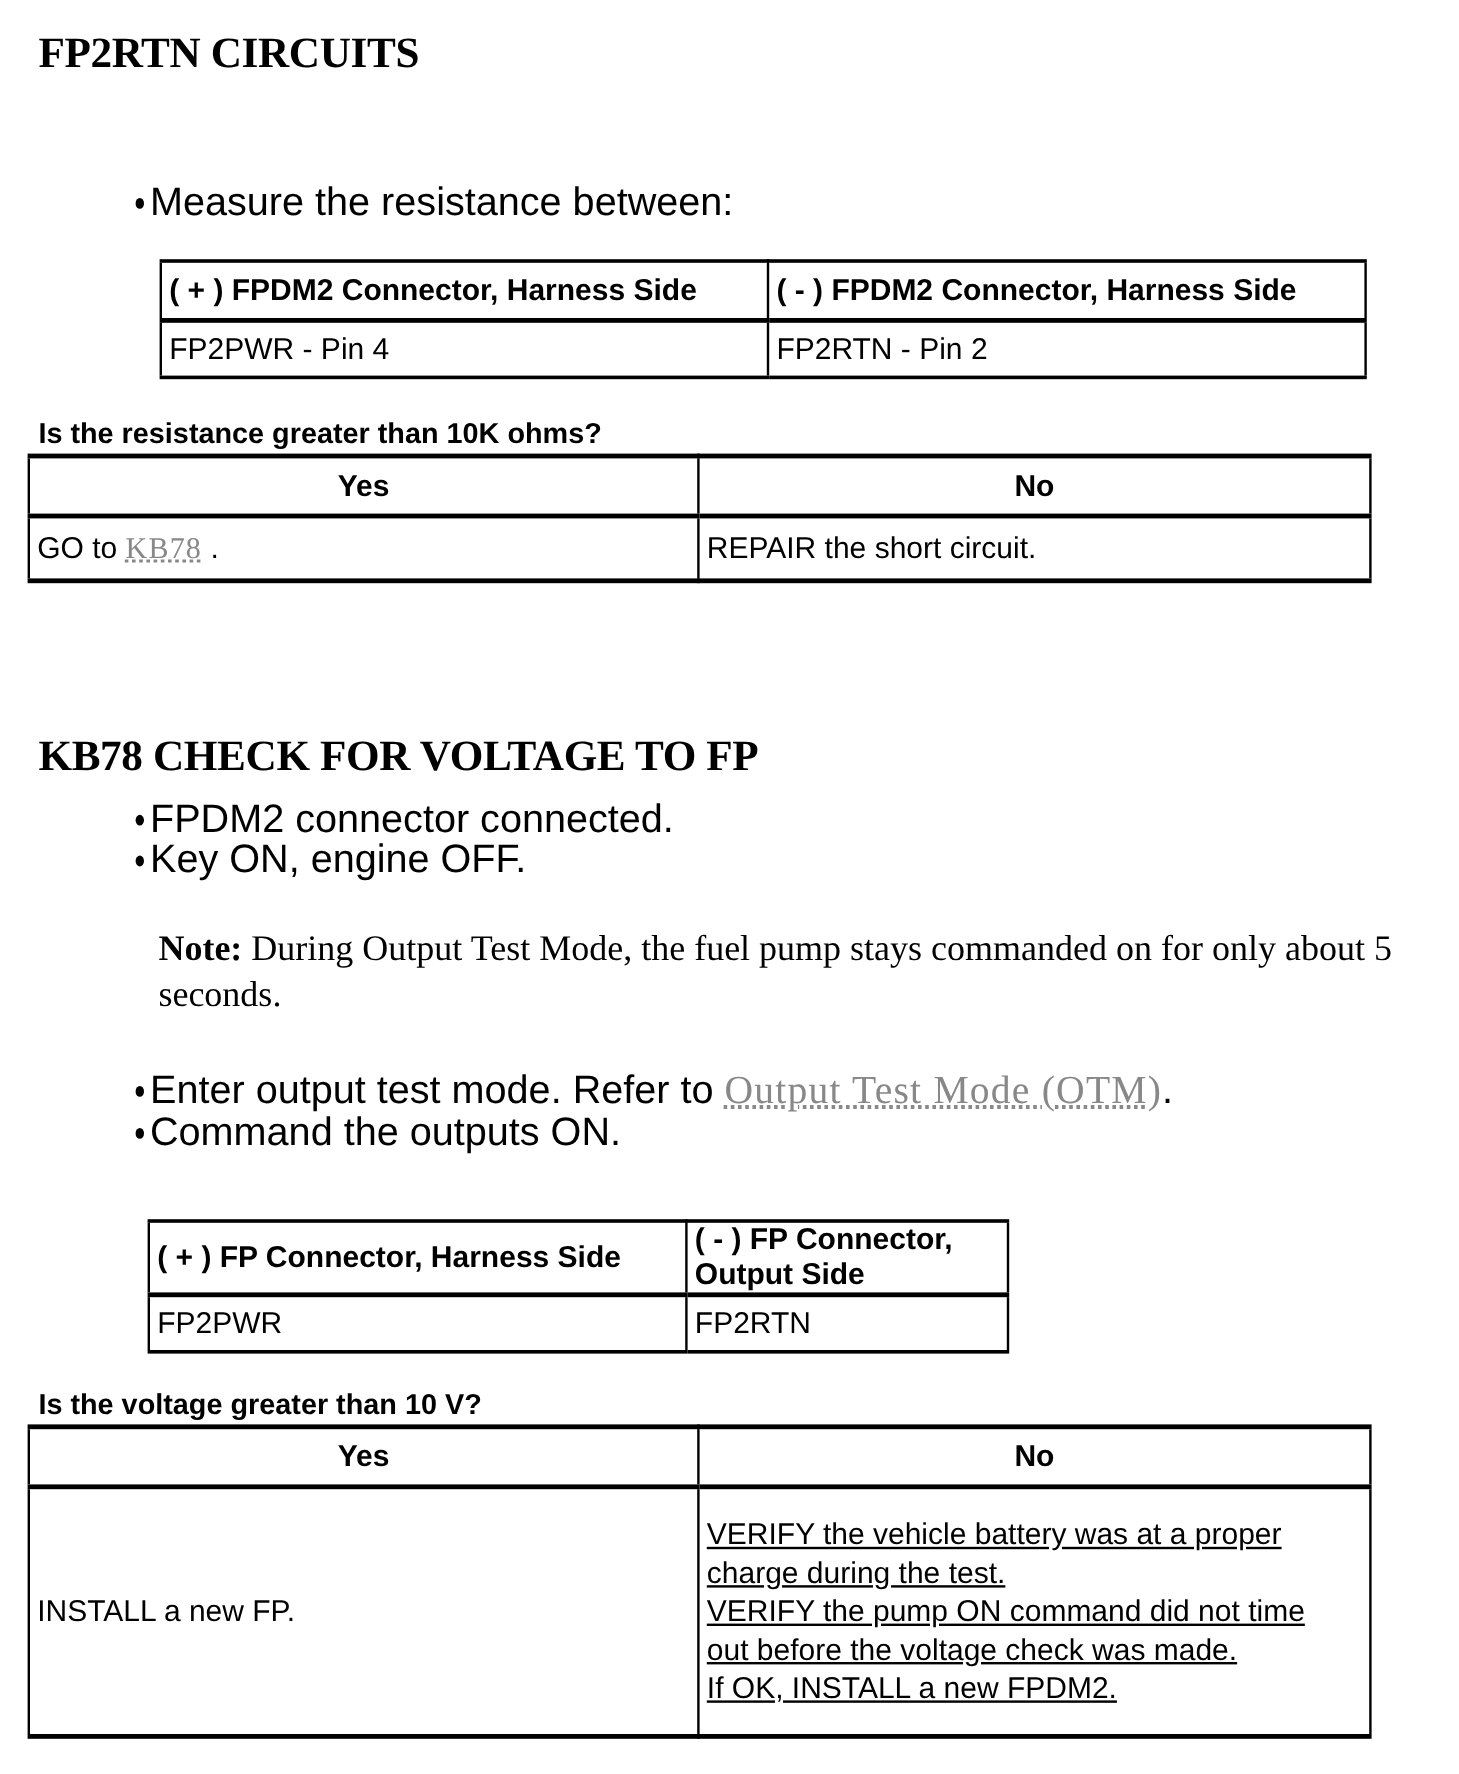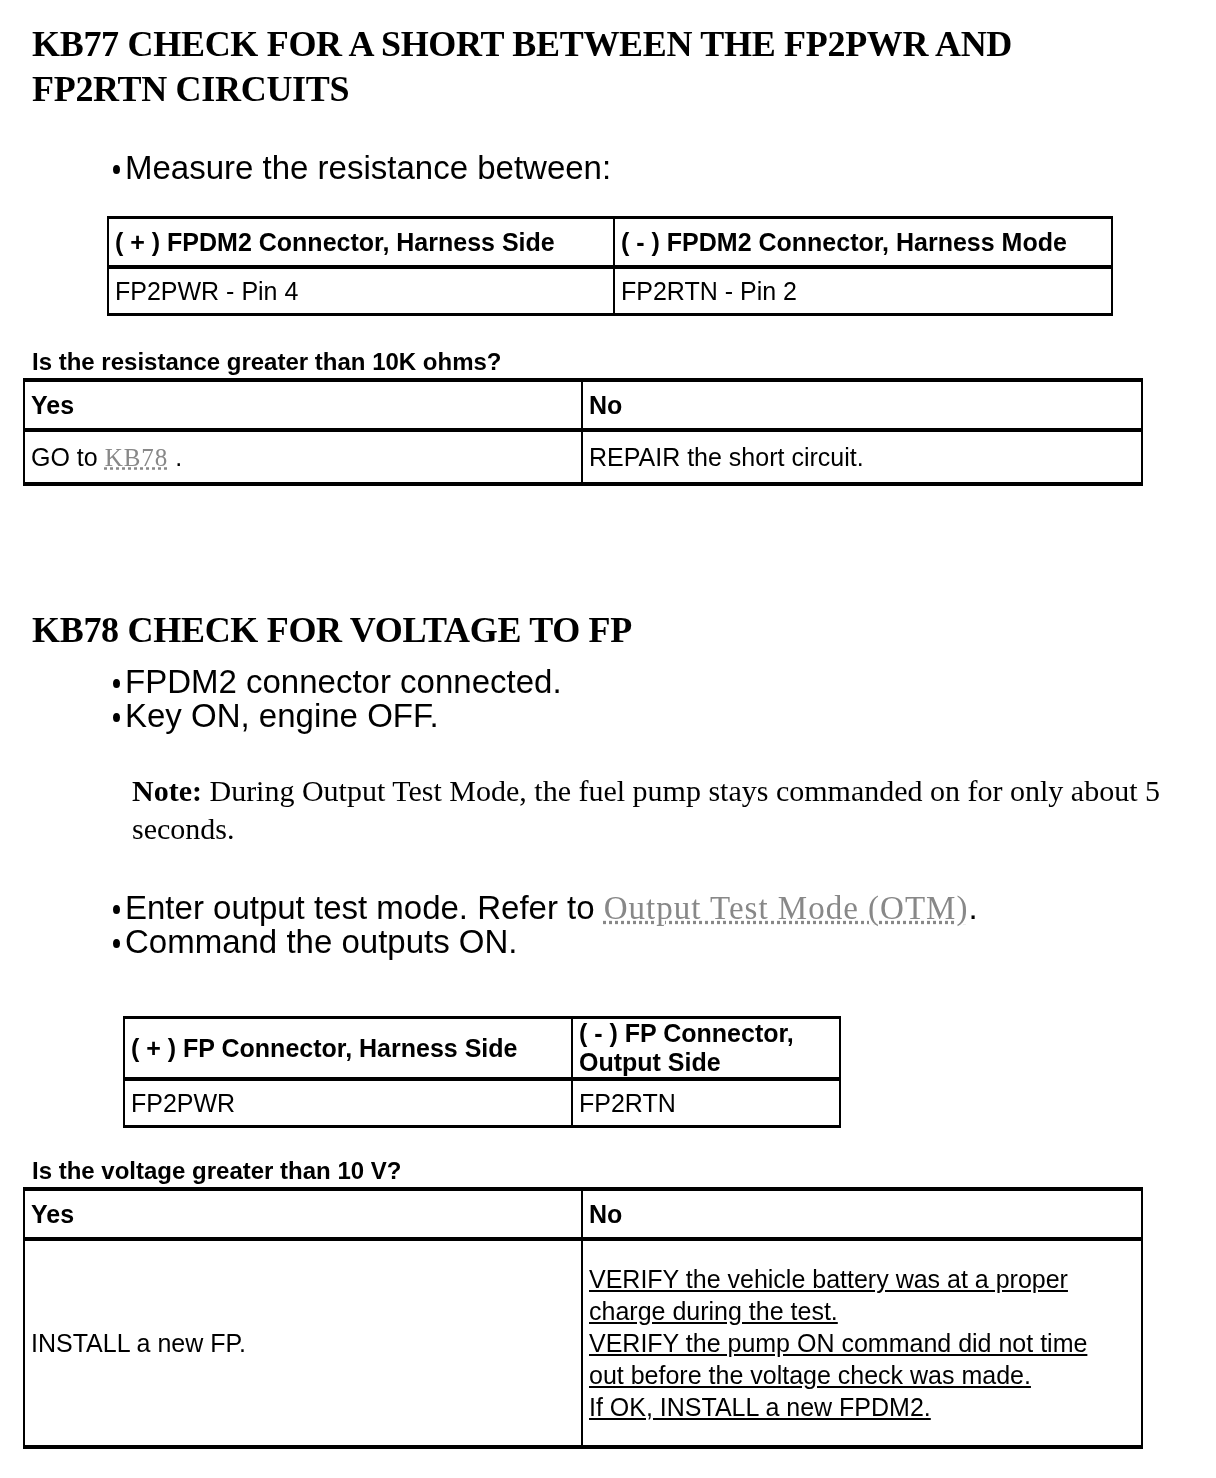--- a/index.html
+++ b/index.html
@@ -9,41 +9,40 @@
   .bullet { font-family: "Liberation Sans", sans-serif; font-size: 33px; line-height: 34px; }
   .bullet .dot { display: inline-block; width: 7px; height: 9px; border-radius: 50%; background: #000; margin-right: 5px; vertical-align: middle; position: relative; top: -1px; }
   .link { font-family: "Liberation Serif", serif; color: #888; text-decoration: underline; text-decoration-style: dotted; letter-spacing: 1px; }
   table { border-collapse: collapse; position: absolute; }
   td, th { border: 2px solid #000; font-family: "Liberation Sans", sans-serif; font-size: 25px; padding: 0 6px; text-align: left; vertical-align: middle; }
   th { font-weight: bold; }
   .conn th { height: 46px; border-bottom-width: 4px; }
   .conn td { height: 44px; border-bottom-width: 3px; }
   .conn { border-top: 3px solid #000; }
   .q { font-family: "Liberation Sans", sans-serif; font-weight: bold; font-size: 24px; }
-  .yn th { height: 46px; border-bottom-width: 4px; }
+  .yn th { text-align: center; height: 46px; border-bottom-width: 4px; }
   .yn { border-top: 4px solid #000; border-bottom: 4px solid #000; }
   .note { font-family: "Liberation Serif", serif; font-size: 30px; line-height: 38px; }
 </style>
 </head>
 <body>
 
 <div class="abs h1" style="left:32px; top:22px;">
-  <div>KB77 CHECK FOR A SHORT BETWEEN THE FP2PWR AND</div>
   <div>FP2RTN CIRCUITS</div>
 </div>
 
 <div class="abs bullet" style="left:113px; top:151px;">
   <span class="dot"></span><span>Measure the resistance between:</span>
 </div>
 
-<table class="conn" style="left:107px; top:216px; width:1006px;">
+<table class="conn" style="left:133px; top:216px; width:1006px;">
   <tbody>
       <tr>
     <th style="width:492px;">( + ) FPDM2 Connector, Harness Side</th>
-    <th>( - ) FPDM2 Connector, Harness Mode</th>
+    <th>( - ) FPDM2 Connector, Harness Side</th>
   </tr>
   <tr>
     <td>FP2PWR - Pin 4</td>
     <td>FP2RTN - Pin 2</td>
   </tr>
 </tbody>
   </table>
 
 <div class="abs q" style="left:32px; top:348px;">Is the resistance greater than 10K ohms?</div>
 

